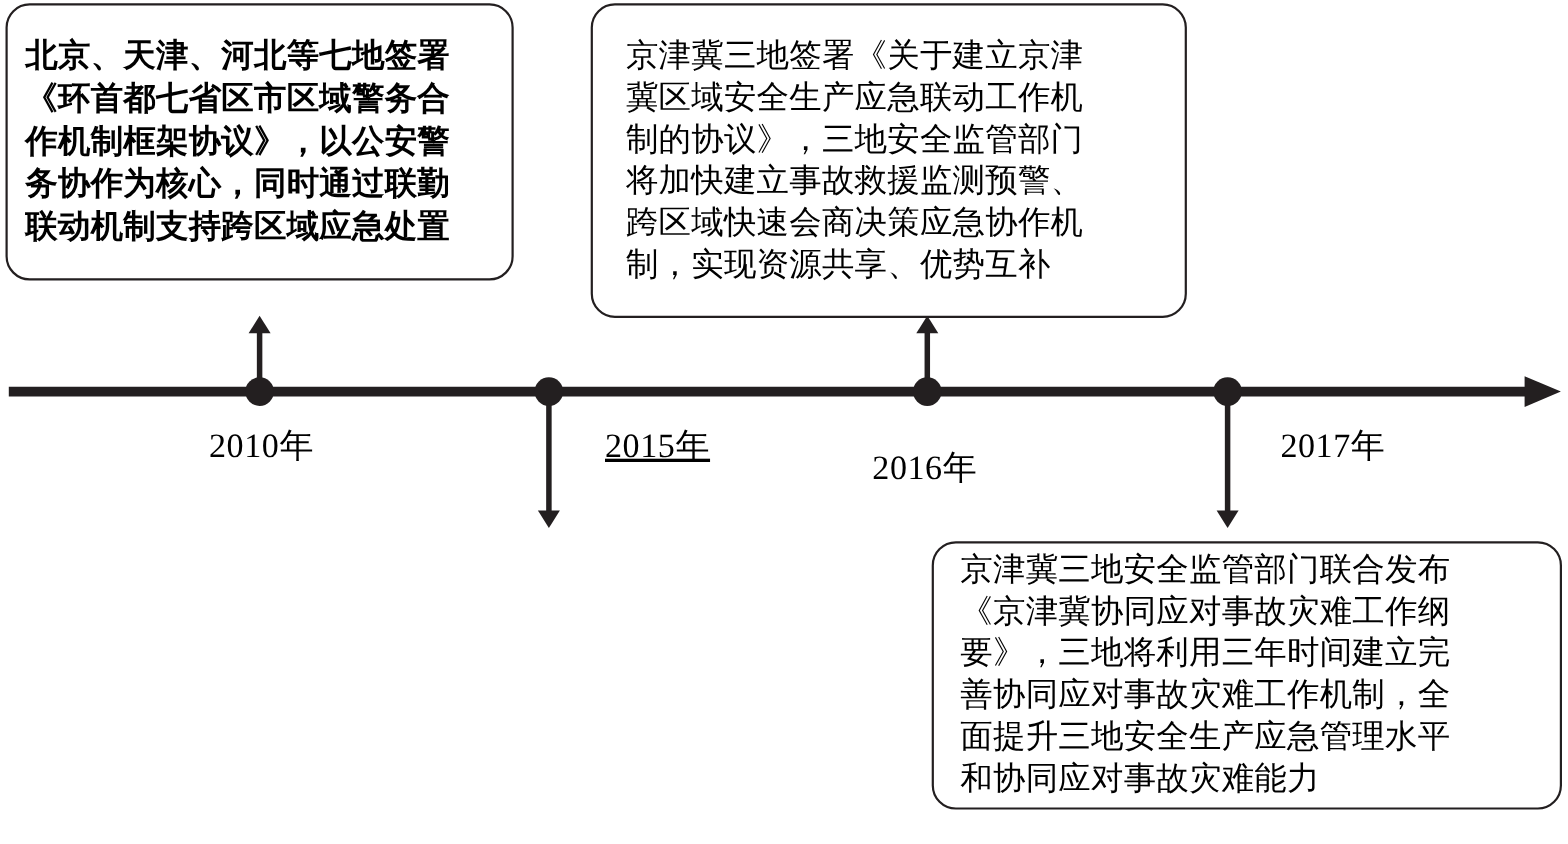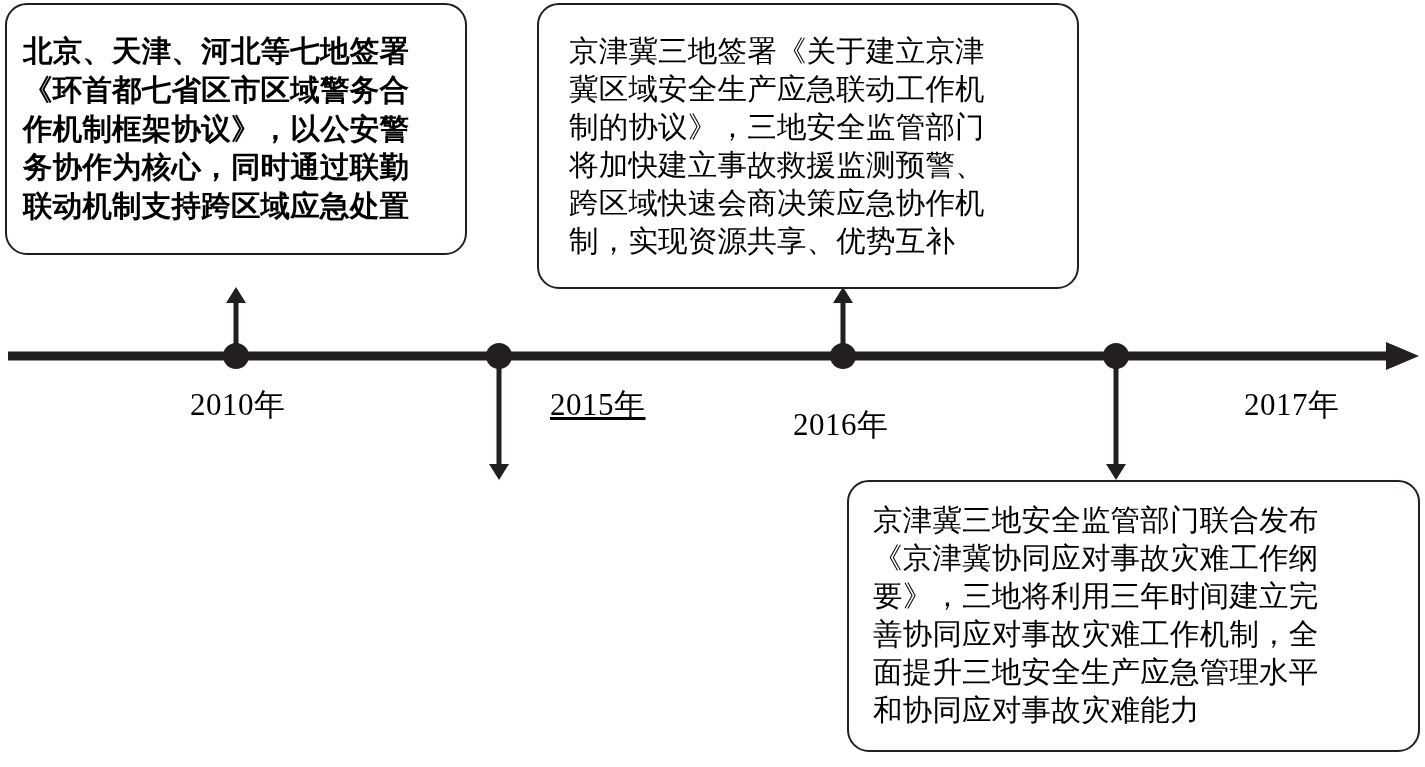--- a/index.html
+++ b/index.html
@@ -51,21 +51,21 @@
   }
   #box-top-mid .event-text { font-size: 29.5px; line-height: 1.29; }
 
   #box-bottom-left {
     left: 242px; top: 480px; width: 508px; height: 284px;
     padding: 0 16px 0 26px;
   }
   #box-bottom-left .event-text { font-size: 29.5px; line-height: 1.285; }
 
   #box-bottom-right {
-    left: 847px; top: 480px; width: 573px; height: 272px;
+    left: 847px; top: 492px; width: 573px; height: 244px;
     padding: 0 16px 0 24px;
     justify-content: center;
   }
   #box-bottom-right .event-text { font-size: 29.5px; line-height: 1.285; }
 
   
   #timeline-svg {
     position: absolute;
     left: 0; top: 0;
     width: 1425px; height: 767px;
@@ -109,21 +109,21 @@
     <circle cx="843" cy="356" r="13" fill="#231f20"></circle>
     <circle cx="1116" cy="356" r="13" fill="#231f20"></circle>
   </svg>
 
   <div class="year-label" style="left:190px; top:384px;">2010年</div>
 
   <div class="year-label" style="left:550px; top:384px;text-decoration:underline;">2015年</div>
 
   <div class="year-label" style="left:793px; top:404px;">2016年</div>
 
-  <div class="year-label" style="left:1244px; top:384px;">2017年</div>
+  <div class="year-label" style="left:1164px; top:384px;">2017年</div>
 
   <div class="event-box" id="box-top-left">
     <div class="event-text">北京、天津、河北等七地签署
 《环首都七省区市区域警务合
 作机制框架协议》，以公安警
 务协作为核心，同时通过联勤
 联动机制支持跨区域应急处置</div>
   </div>
 
   <div class="event-box" id="box-top-mid">

